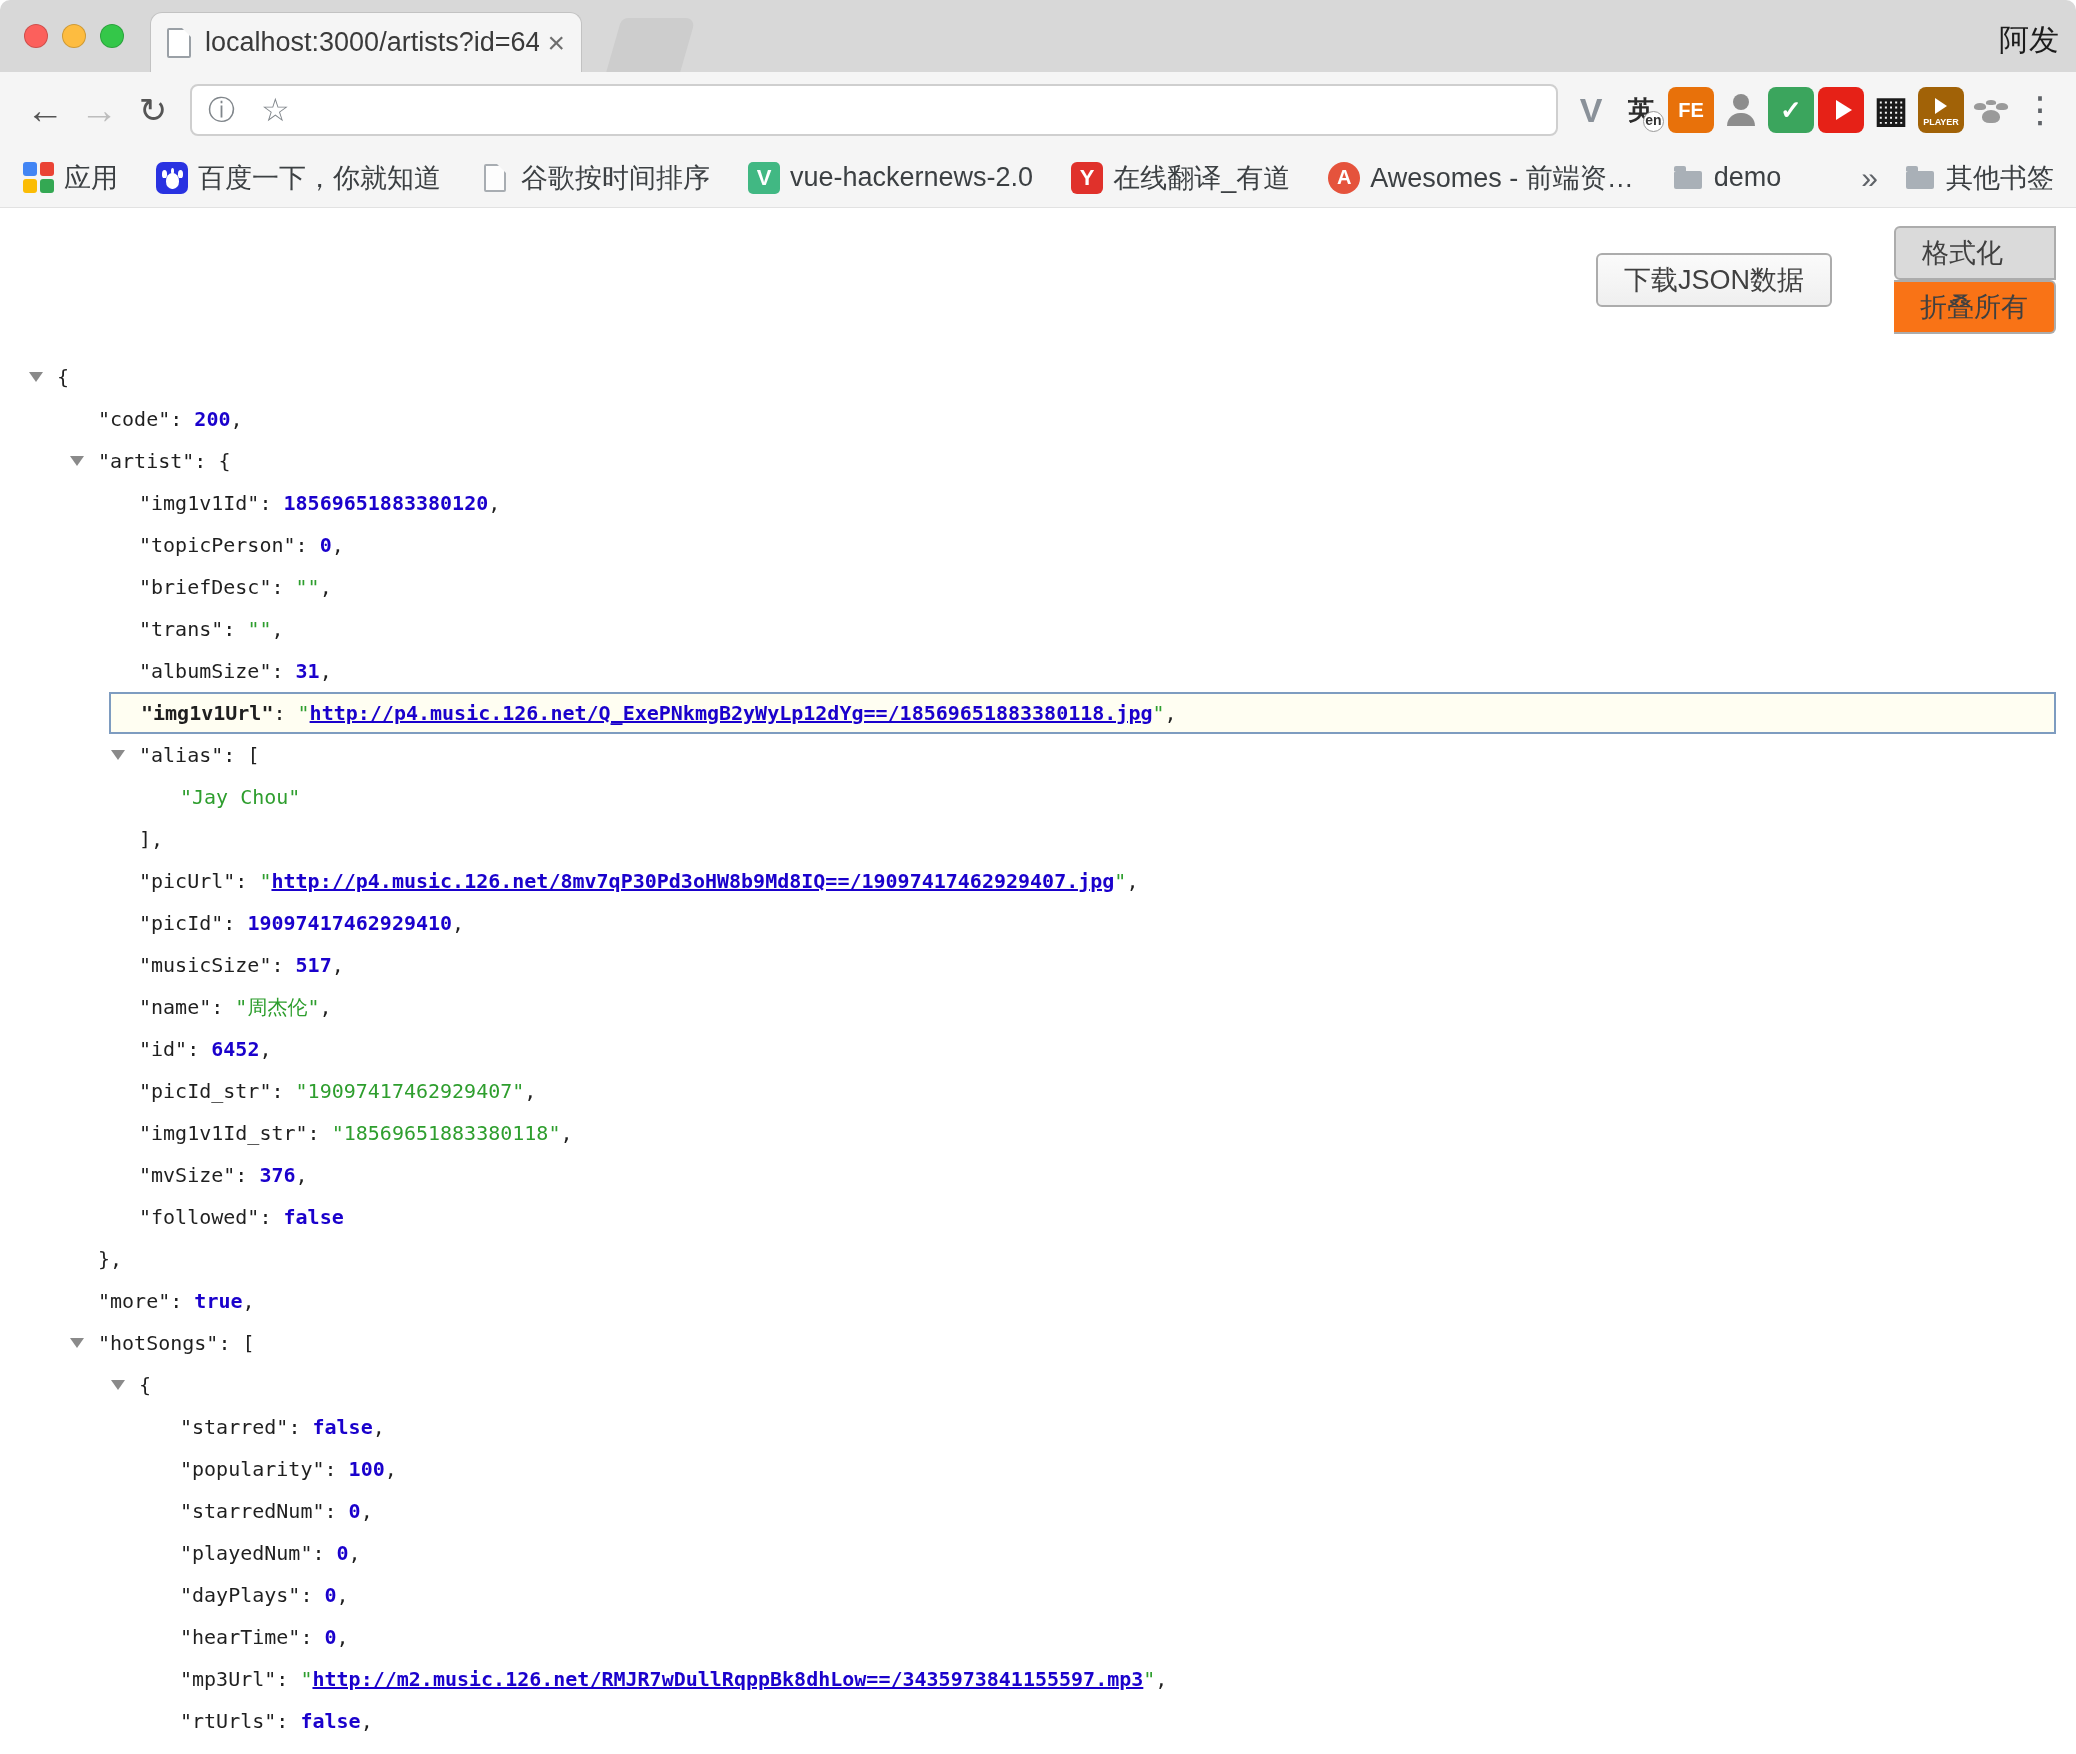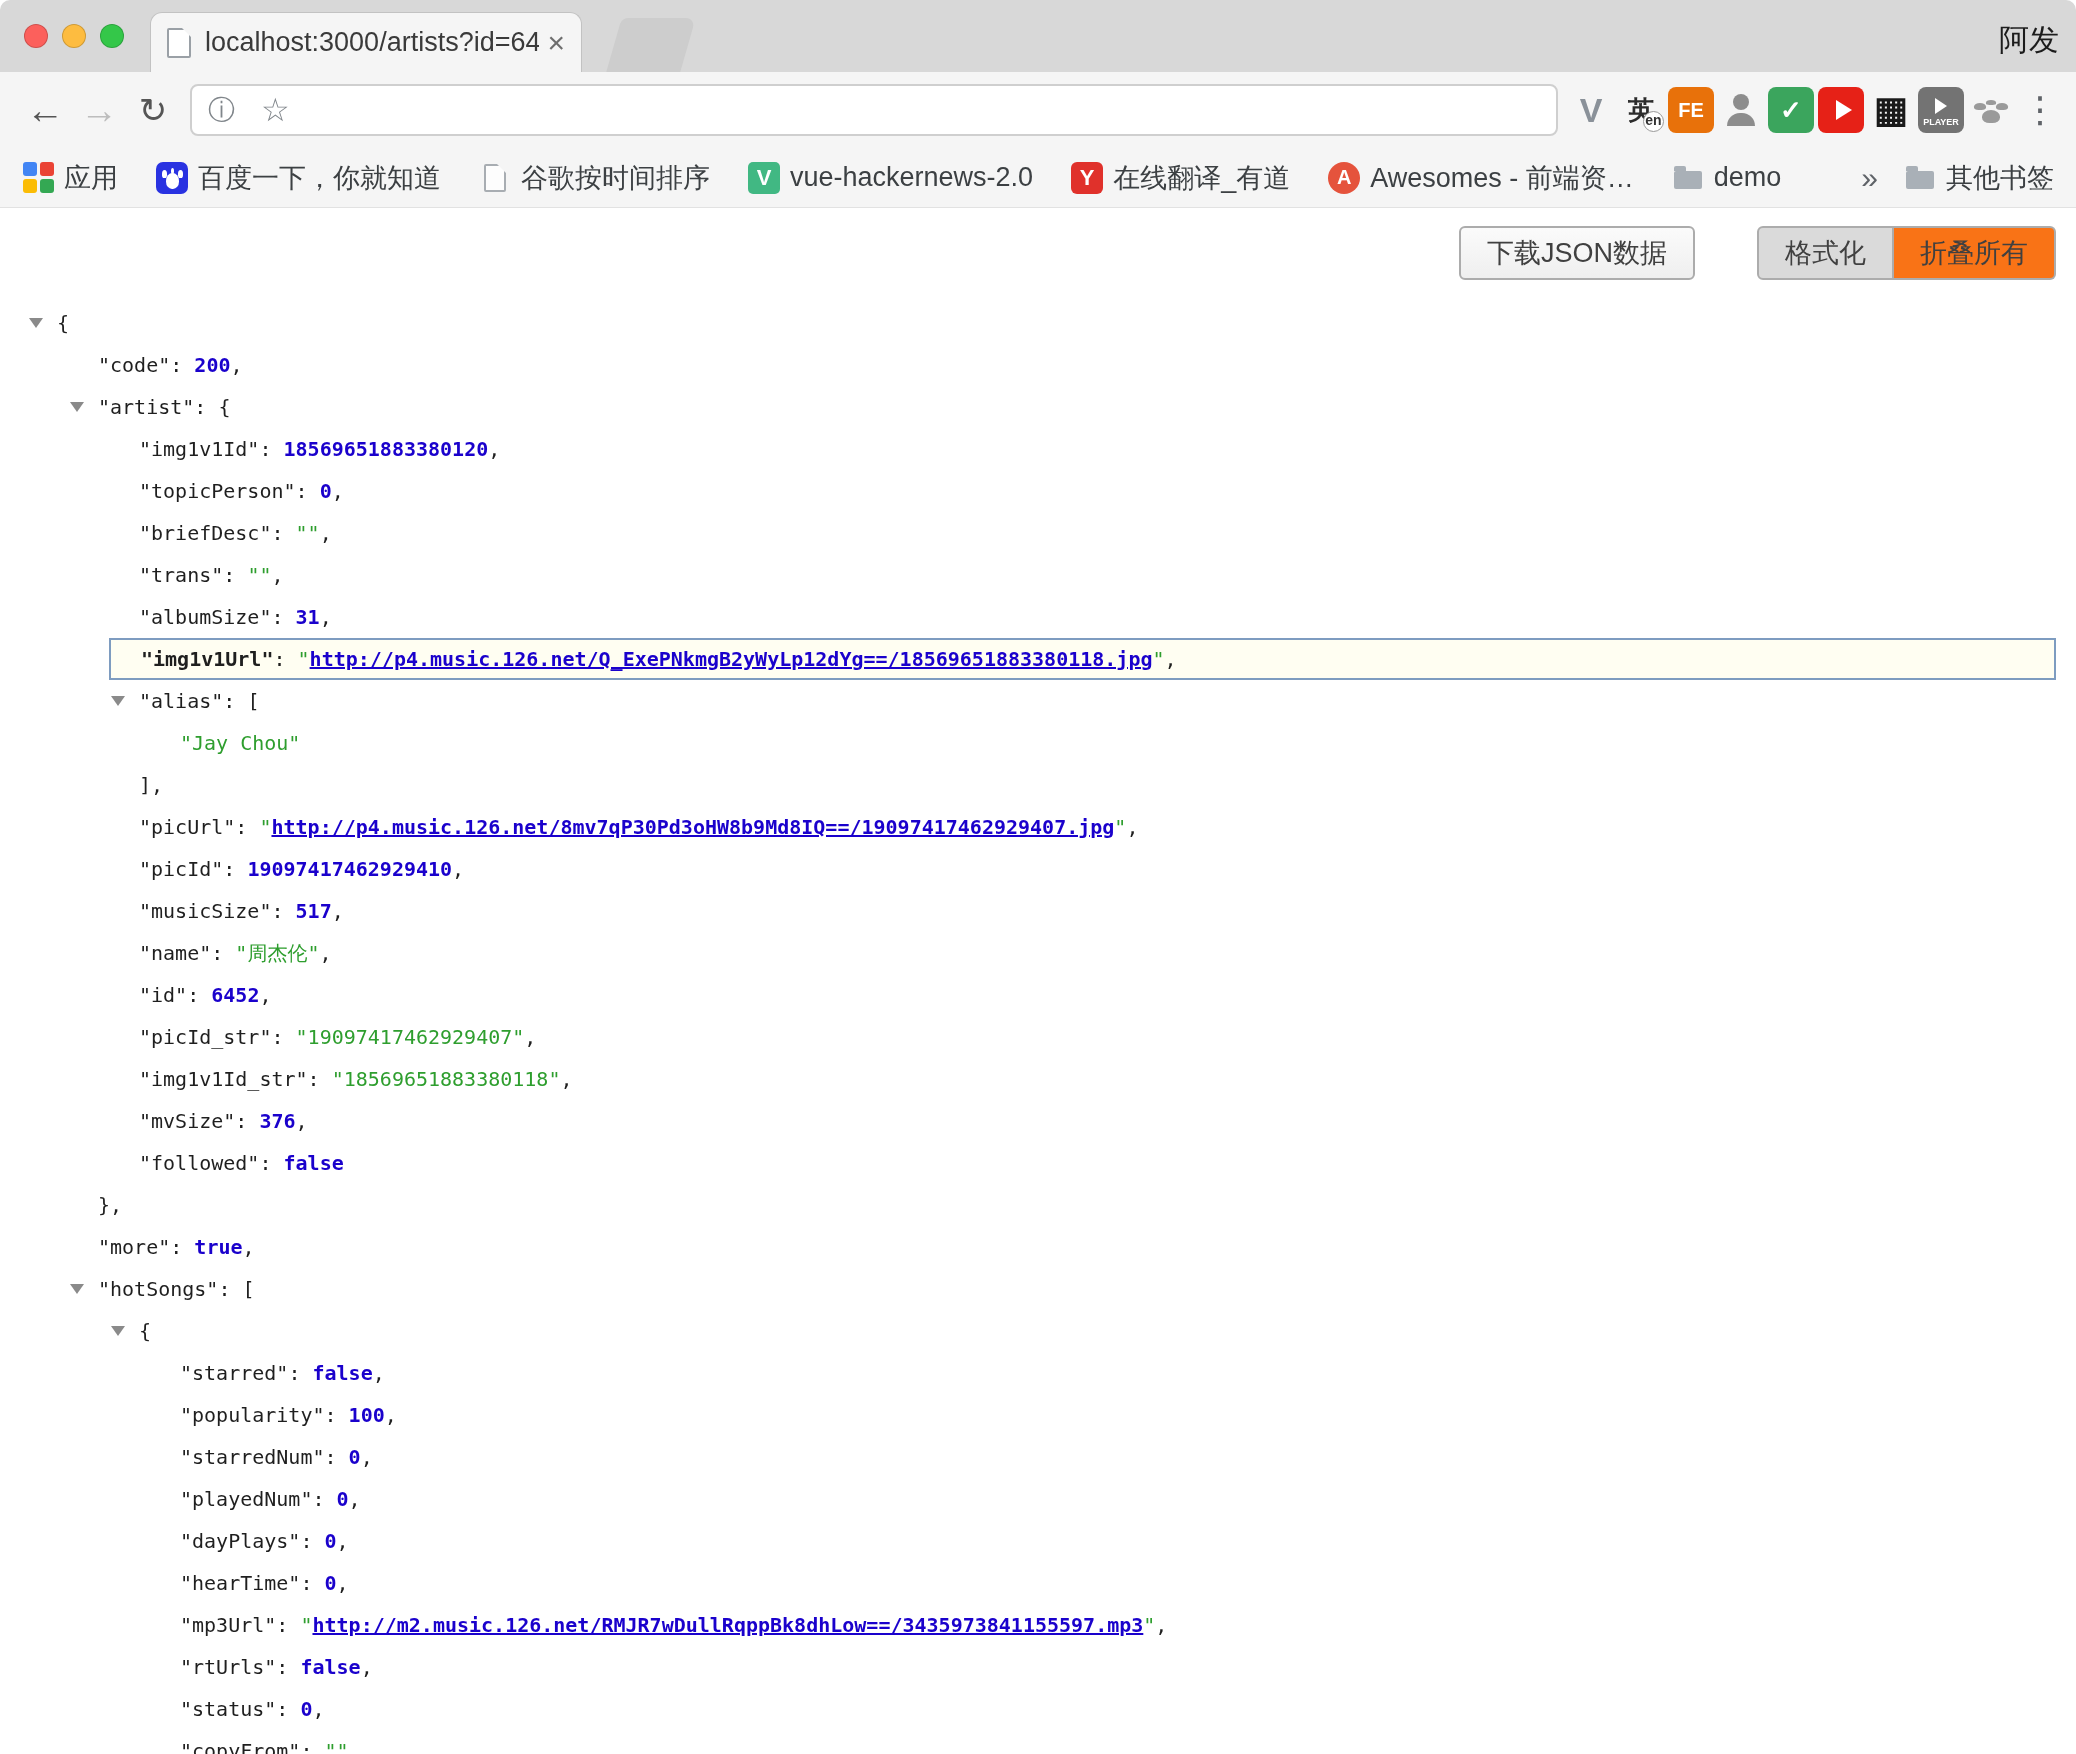--- a/index.html
+++ b/index.html
@@ -78,21 +78,21 @@
   .ic-awesomes{background:#E5533C;font-size:20px;border-radius:50%;}
   .ic-folder i{width:28px;height:18px;background:#A9B0B7;border-radius:2px;position:relative;margin-top:4px;}
   .ic-folder i:before{content:'';position:absolute;top:-5px;left:0;width:12px;height:5px;background:#A9B0B7;border-radius:2px 2px 0 0;}
 
   
   .content{background:#fff;height:1546px;}
   .actions{display:flex;justify-content:flex-end;align-items:center;padding:18px 20px 0 0;}
   .btn{height:54px;line-height:50px;font-size:27px;color:#404040;border:2px solid #ACACAC;
        padding:0 26px;box-sizing:border-box;white-space:nowrap;}
   .btn-download{background:linear-gradient(#FBFBFB,#EFEFEF);border-radius:6px;margin-right:62px;}
-  .seg-group{display:flex;}
+  .seg-group{display:flex;flex-direction:column;}
   .btn-format{background:#DADADA;border-radius:6px 0 0 6px;}
   .btn-collapse{background:#f97316;border-radius:0 6px 6px 0;border-left:none;}
 
   .json-tree{padding-top:22px;font-family:"DejaVu Sans Mono",monospace;font-size:20px;}
   .json-line{height:42px;line-height:42px;position:relative;white-space:nowrap;}
   .json-line.hl{background:var(--hl-bg);border:2px solid var(--hl-bd);box-sizing:border-box;
        margin-right:20px;line-height:38px;}
   .hl .seg-k{font-weight:bold;}
   .tri{position:absolute;top:16px;width:0;height:0;border-left:7px solid transparent;border-right:7px solid transparent;
        border-top:10px solid #8A8A8A;}
@@ -144,21 +144,21 @@
       </span>
       <span class="ext ext-text" style="background: rgb(59, 165, 93);">
         <i class="ext-glyph" style="color: rgb(255, 255, 255); font-size: 26px;">✓</i>
       </span>
       <span class="ext ext-youtube" style="background: rgb(230, 33, 23);">
         <i class="yt-play"></i>
       </span>
       <span class="ext ext-text">
         <i class="ext-glyph" style="color: rgb(26, 26, 26); font-size: 36px;">▦</i>
       </span>
-      <span class="ext ext-player" style="background: #737373;">
+      <span class="ext ext-player" style="background: #a16207;">
         <i class="pl-tri"></i>
         <i class="pl-label">PLAYER</i>
       </span>
       <span class="ext ext-paw">
         <i class="paw-pad"></i>
       </span>
     </div>
   <span class="menu-dots">⋮</span>
 </div>
 

